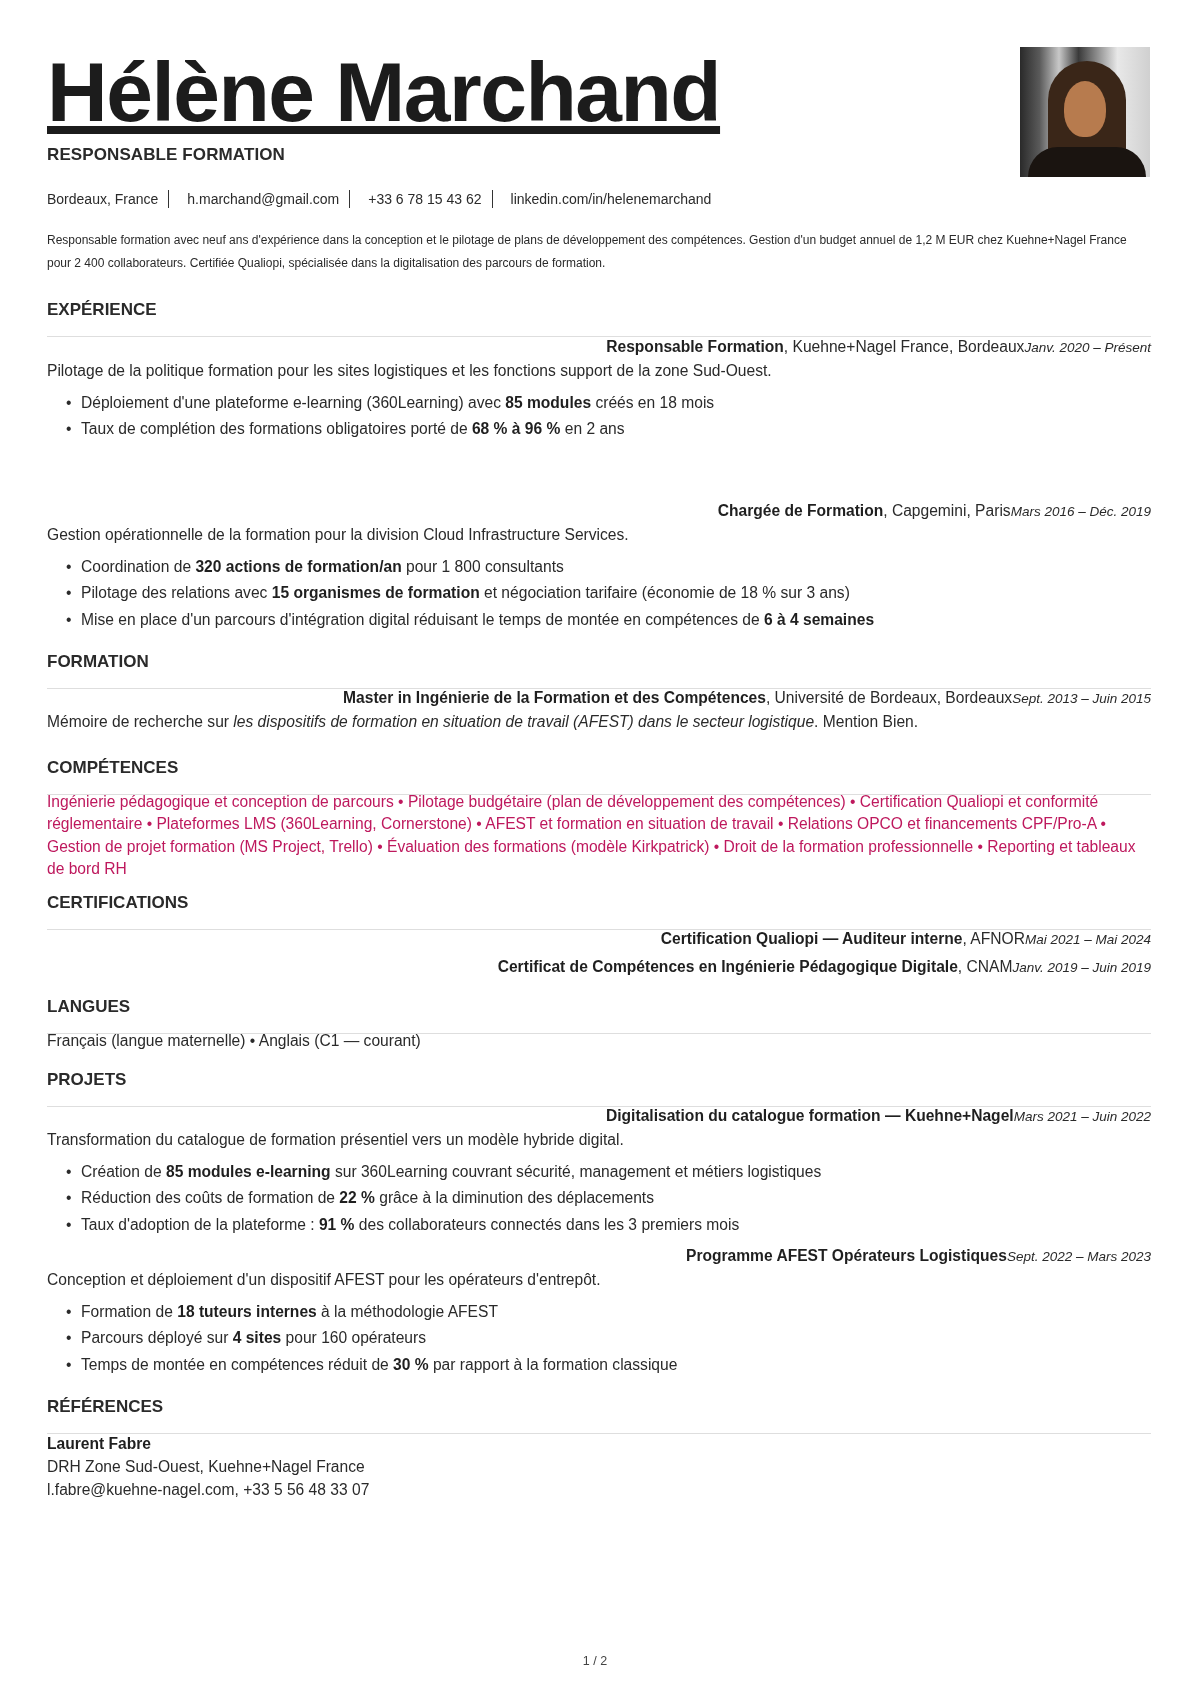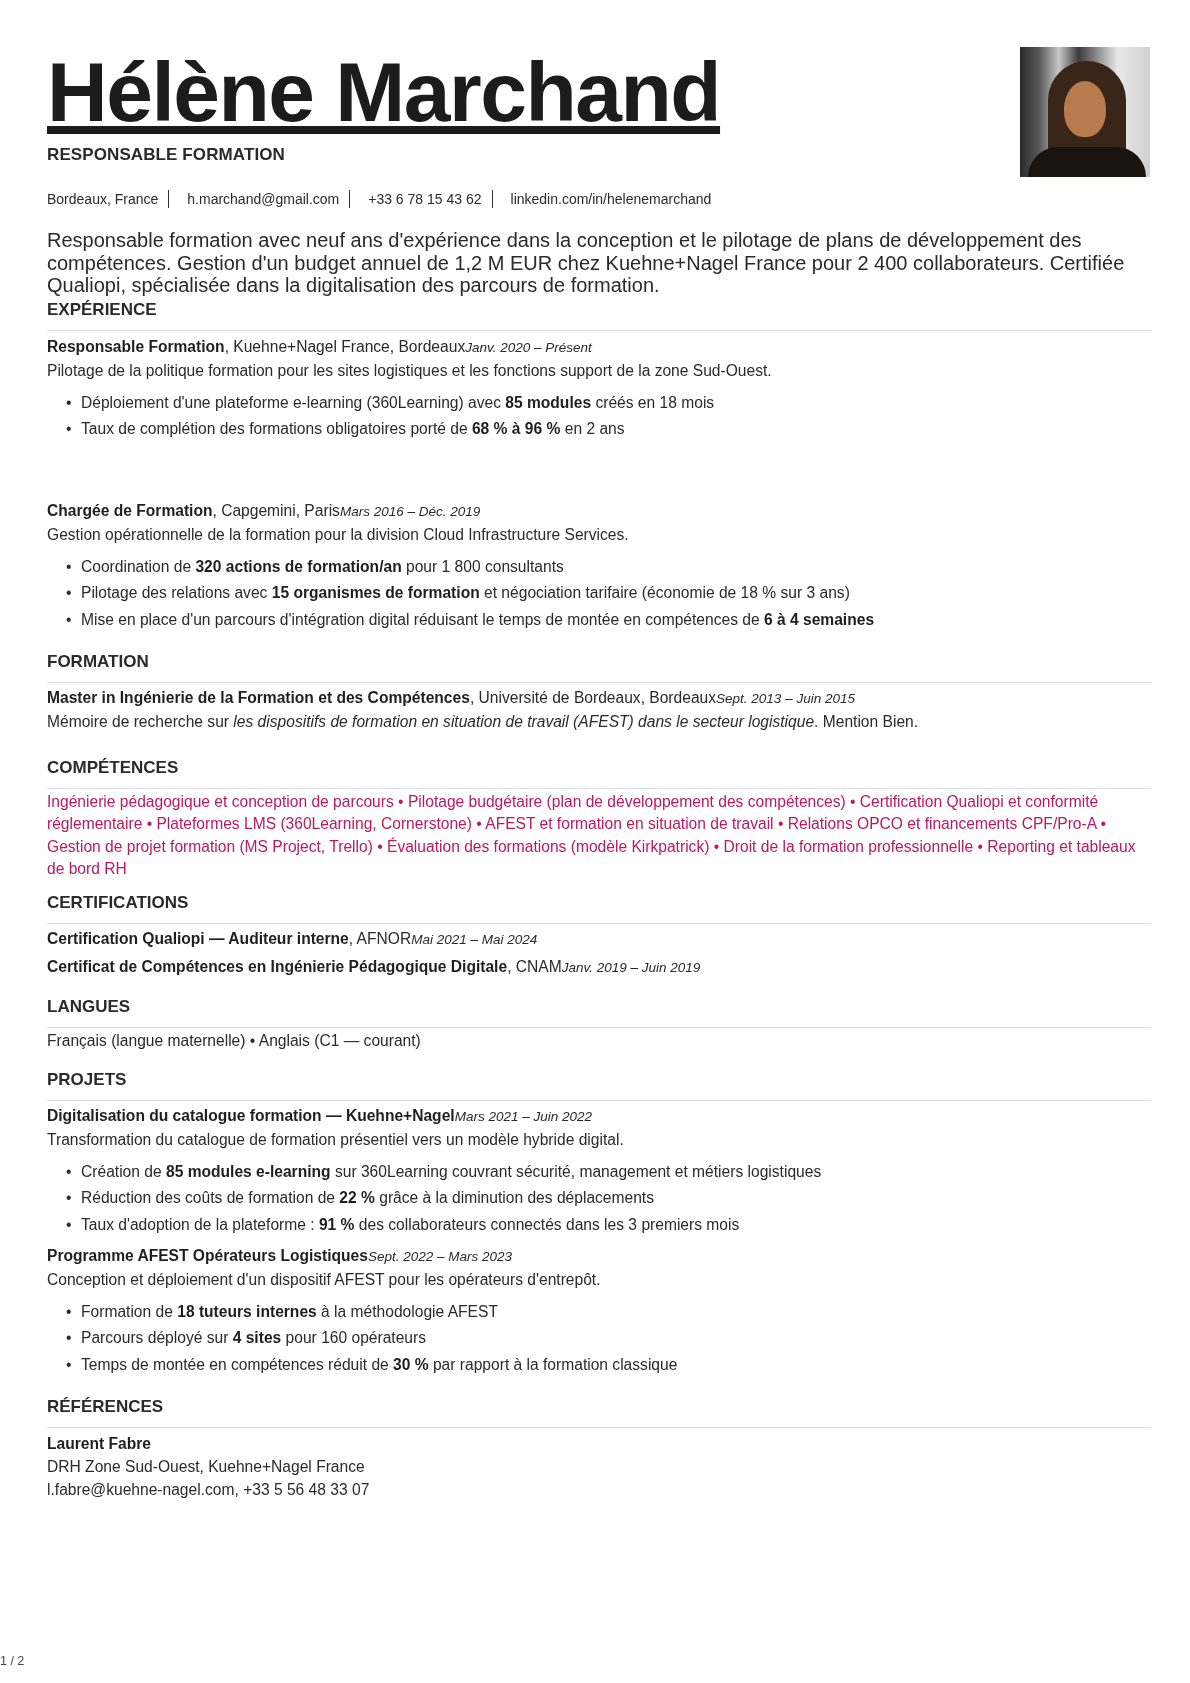--- a/index.html
+++ b/index.html
@@ -36,39 +36,39 @@
   .photo .face {
     position: absolute; left: 44px; top: 34px; width: 42px; height: 56px;
     background: #b77b4e; border-radius: 50% 50% 45% 45%;
   }
   .photo .body {
     position: absolute; left: 8px; top: 100px; width: 118px; height: 40px;
     background: #1a1410; border-radius: 30px 30px 0 0;
   }
   .summary {
     position: absolute; left: 0; top: 229px; width: 1104px;
-    font-size: 20px; line-height: 22.5px; color: #2a2a2a;
+    font-size: 12px; line-height: 22.5px; color: #2a2a2a;
   }
   .section-title {
     position: absolute; left: 0; width: 1104px;
     font-size: 17px; font-weight: 700; color: #2a2a2a;
-    padding-bottom: 10px; border-bottom: 1.5px solid #dedede;
+    padding-bottom: 16px; border-bottom: 1.5px solid #dedede;
   }
   .row {
     position: absolute; left: 0; width: 1104px; font-size: 15.6px; color: #2a2a2a;
-    display: flex; justify-content: flex-start; align-items: baseline;
+    display: flex; justify-content: flex-end; align-items: baseline;
   }
   .row .date { font-style: italic; font-size: 13.5px; color: #2a2a2a; }
   .line { position: absolute; left: 0; width: 1104px; font-size: 15.6px; color: #2a2a2a; line-height: 22px; }
   ul.bullets { position: absolute; left: 0; margin: 0; padding: 0 0 0 34px; list-style: none; width: 1070px; }
   ul.bullets li { font-size: 15.6px; line-height: 26.3px; color: #2a2a2a; position: relative; }
   ul.bullets li::before { content: "•"; position: absolute; left: -15px; top: 0; }
   b { font-weight: 700; color: #1f1f1f; }
   .skills { position: absolute; left: 0; top: 855px; width: 1104px; font-size: 15.6px; line-height: 22.3px; color: #be185d; }
-  .pager { position: absolute; left: 0; width: 1190px; top: 1654px; text-align: left; font-size: 12.5px; color: #444; }
+  .pager { position: absolute; left: 0; width: 1190px; top: 1654px; text-align: center; font-size: 12.5px; color: #444; }
 </style>
 </head>
 <body>
 
 <div class="page">
 
   <div class="name">Hélène Marchand</div>
   <div class="role">RESPONSABLE FORMATION</div>
   <div class="contacts">
     <span>Bordeaux, France</span>

